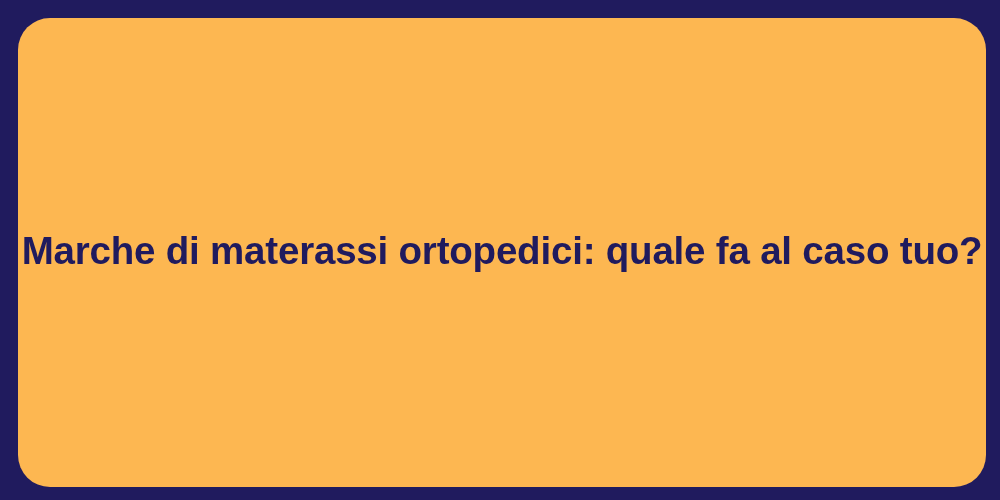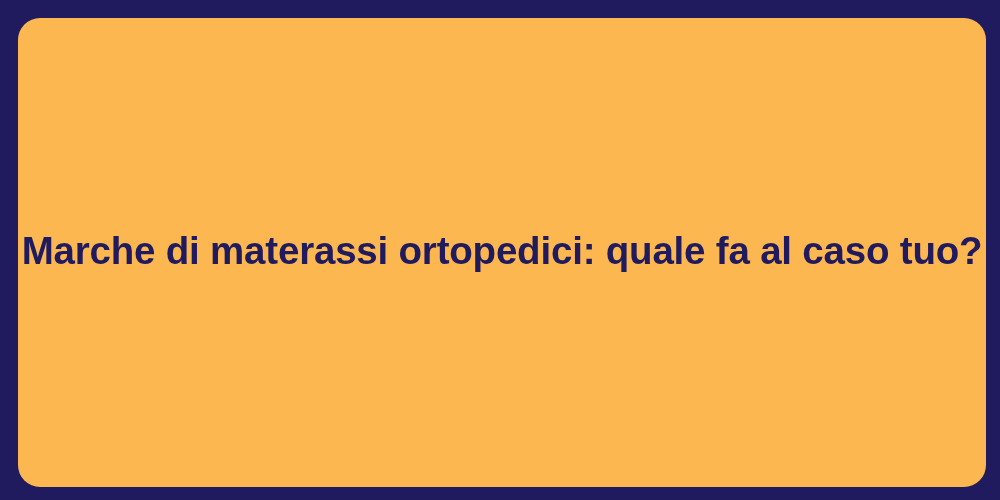--- a/index.html
+++ b/index.html
@@ -23,21 +23,21 @@
     padding: 18px 14px 13px 18px;
   }
 
   
   .card {
     position: relative;
     box-sizing: border-box;
     width: 100%;
     height: 100%;
     background: #fdb751;
-    border-radius: 22px;
+    border-radius: 32px;
     display: flex;
     align-items: center;
     justify-content: center;
   }
 
   .headline {
     margin: 0;
     padding: 0 24px;
     color: #201b5e;
     font-family: "Liberation Sans", sans-serif;

